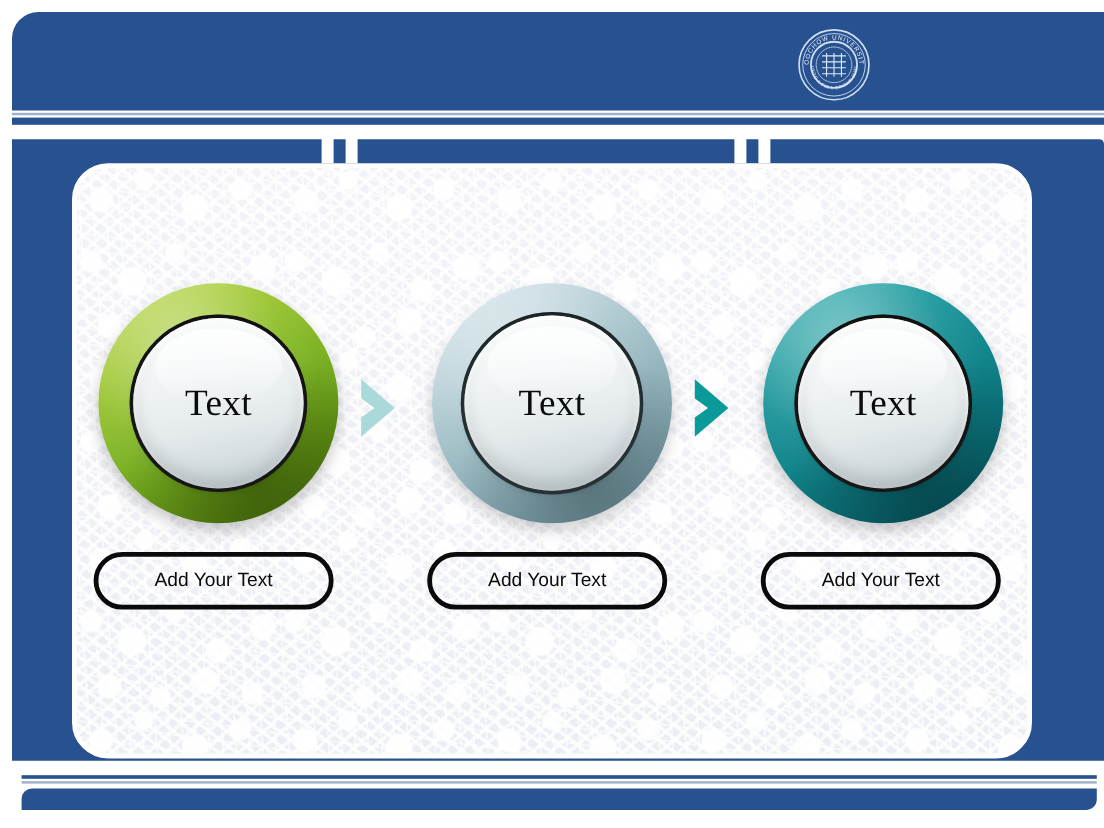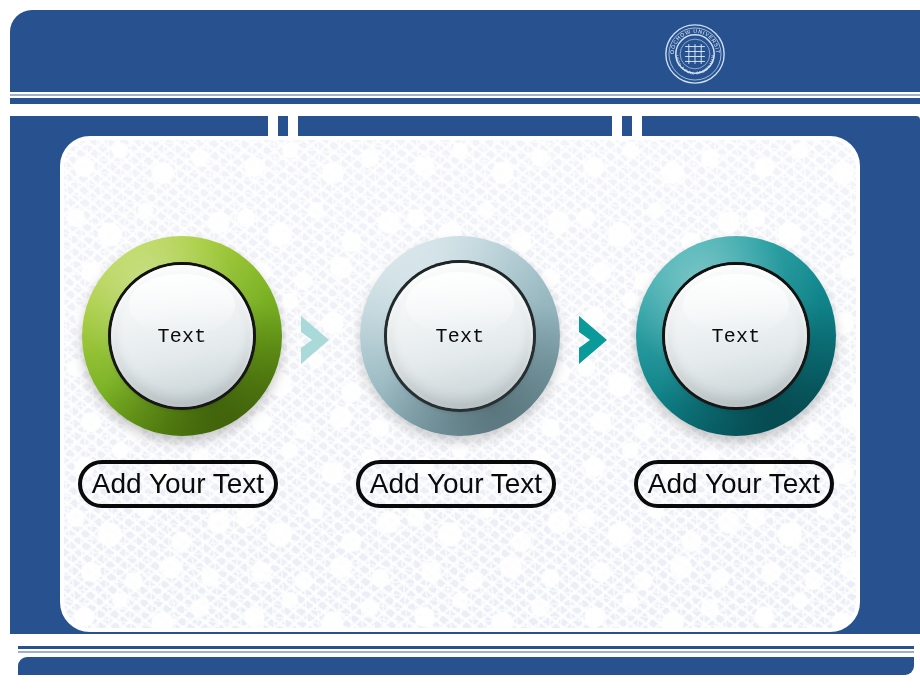--- a/index.html
+++ b/index.html
@@ -195,23 +195,23 @@
     left: 13%;
     top: 6%;
     width: 74%;
     height: 44%;
     border-radius: 50%;
     background: linear-gradient(180deg, rgba(255,255,255,0.85), rgba(255,255,255,0.02));
     pointer-events: none;
   }
   .disc-label {
     position: relative;
-    font-size: 20px;
+    font-size: 31px;
     color: #0b0b0b;
-    font-family: Liberation Mono, monospace;
+    font-family: Liberation Serif, serif;
     letter-spacing: 0.3px;
   }
 
   
   .arrow {
     position: absolute;
     top: 172px;
     width: 48px;
     height: 56px;
   }
@@ -229,21 +229,21 @@
     background: transparent;
     display: flex;
     align-items: center;
     justify-content: center;
     box-sizing: border-box;
   }
   .pill.p0 { left: 14px; }
   .pill.p1 { left: 292px; }
   .pill.p2 { left: 570px; }
   .pill-label {
-    font-size: 28px;
+    font-size: 16px;
     color: #0a0a0a;
     font-family: "Liberation Sans", sans-serif;
     white-space: nowrap;
   }
 
   
   .footer-thin {
     position: absolute;
     left: 18px;
     top: 646px;

